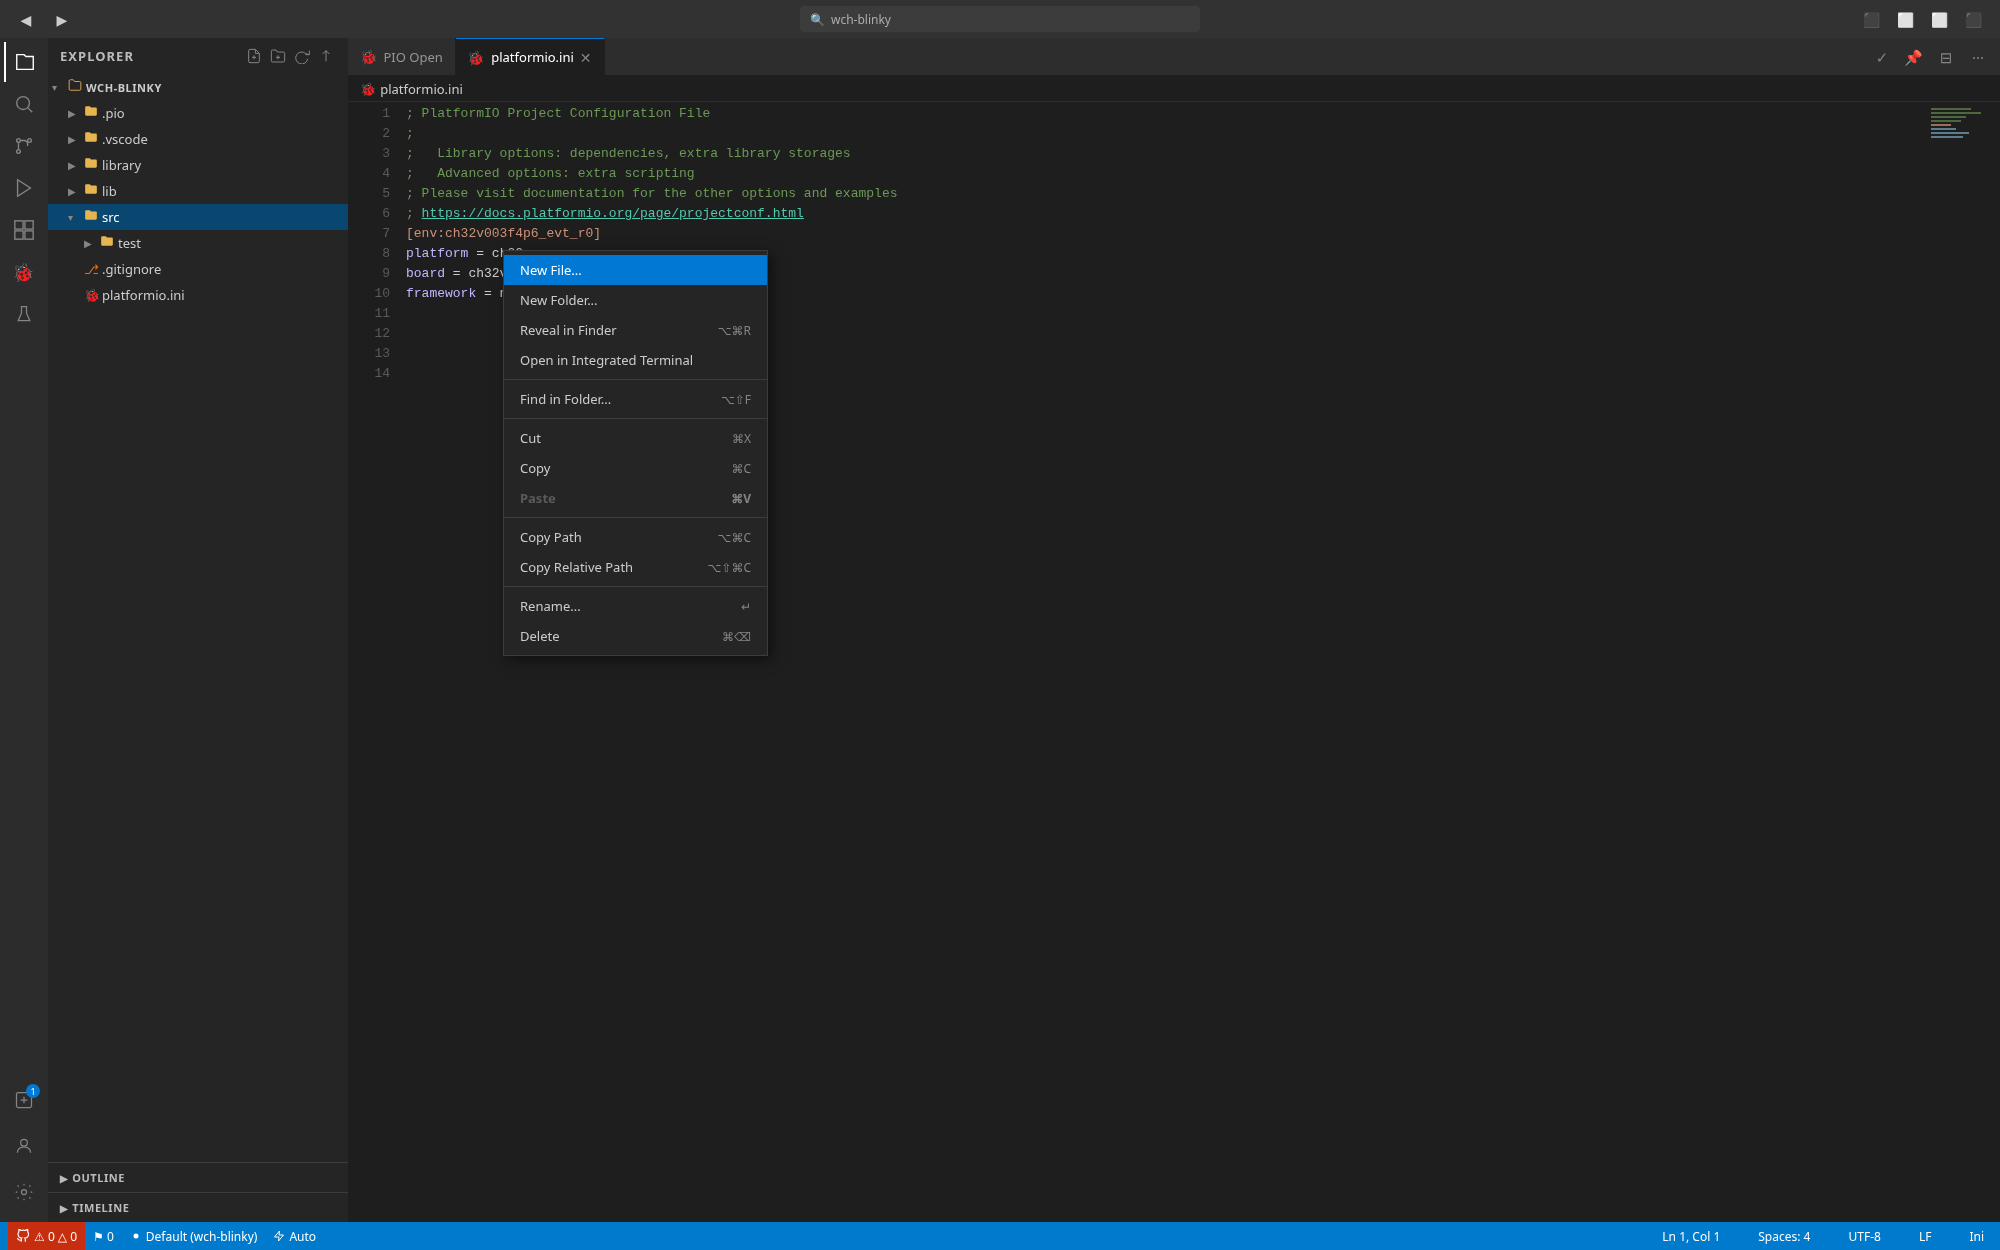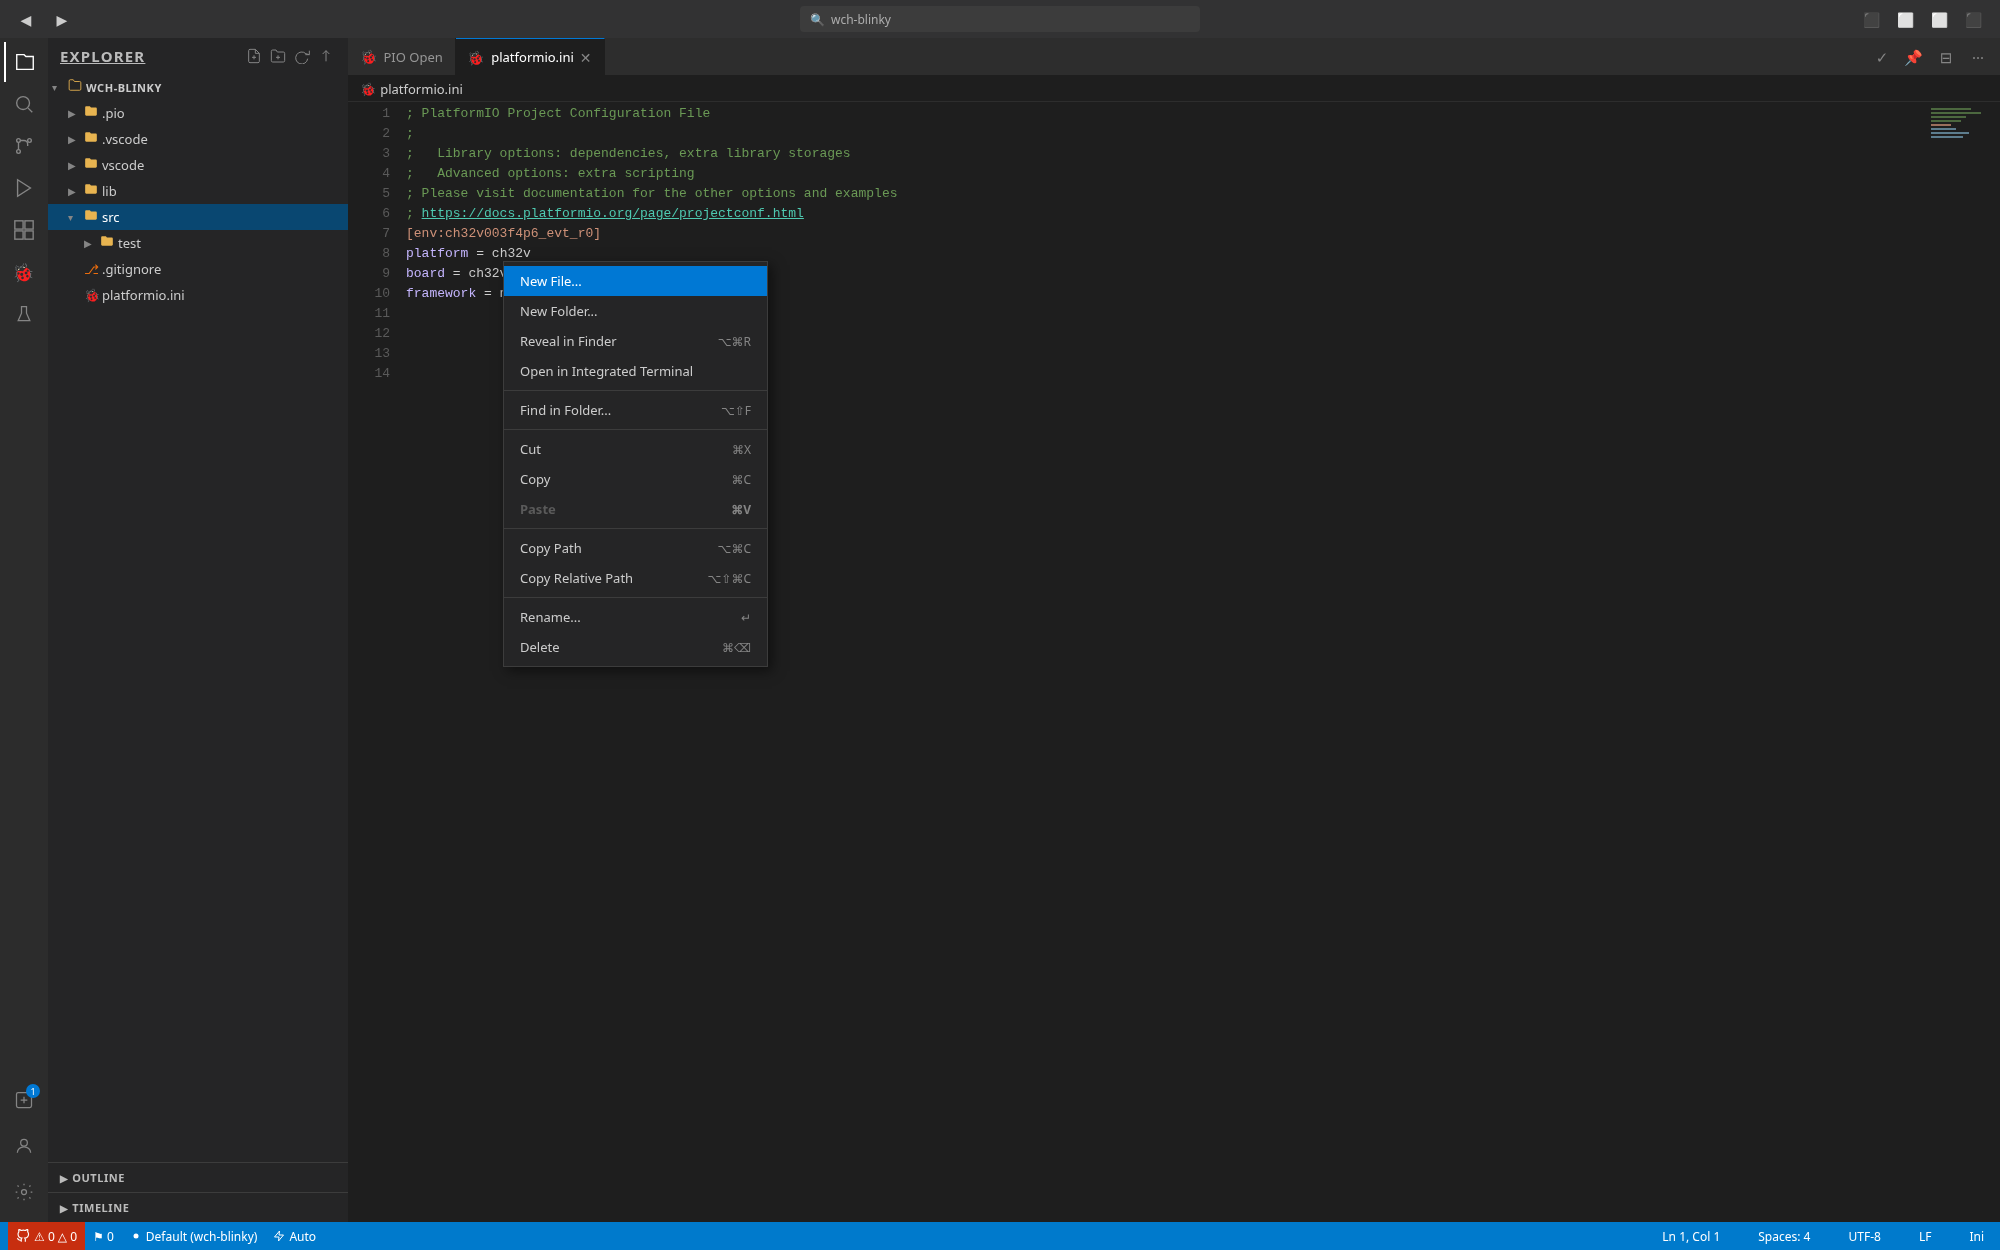--- a/index.html
+++ b/index.html
@@ -125,26 +125,25 @@
     }
     .sidebar-header {
       height: 36px;
       display: flex;
       align-items: center;
       justify-content: space-between;
       padding: 0 12px;
       flex-shrink: 0;
     }
     .sidebar-title {
-      font-size: 15px;
+      font-size: 13px;
       font-weight: 700;
       letter-spacing: 0.08em;
       color: #bbbbbb;
       text-transform: uppercase;
-      text-decoration: underline;
     }
     .sidebar-actions {
       display: flex;
       gap: 4px;
     }
     .sidebar-action-btn {
       width: 20px;
       height: 20px;
       display: flex;
       align-items: center;
@@ -320,21 +319,20 @@
     .context-menu {
       position: absolute;
       top: 148px;
       left: 155px;
       width: 265px;
       background: #252526;
       border: 1px solid #3c3c3c;
       box-shadow: 4px 4px 12px rgba(0,0,0,0.5);
       z-index: 200;
       padding: 4px 0;
-      margin-top: 11px;
     }
     .menu-item {
       height: 30px;
       display: flex;
       align-items: center;
       padding: 0 16px;
       cursor: pointer;
       color: #cccccc;
       font-size: 13px;
       justify-content: space-between;
@@ -561,21 +559,21 @@
         <span class="tree-item-label">.vscode</span>
       </div>
 
       <div class="tree-item" style="padding-left:20px">
         <span class="arrow">▶</span>
         <span class="file-icon" style="color:#e8b450">
           <svg width="14" height="14" viewBox="0 0 24 24" fill="currentColor">
             <path d="M10 4H4c-1.1 0-2 .9-2 2v12c0 1.1.9 2 2 2h16c1.1 0 2-.9 2-2V8c0-1.1-.9-2-2-2h-8l-2-2z"></path>
           </svg>
         </span>
-        <span class="tree-item-label">vscode</span>
+        <span class="tree-item-label">library</span>
       </div>
 
       <div class="tree-item" style="padding-left:20px">
         <span class="arrow">▶</span>
         <span class="file-icon" style="color:#e8b450">
           <svg width="14" height="14" viewBox="0 0 24 24" fill="currentColor">
             <path d="M10 4H4c-1.1 0-2 .9-2 2v12c0 1.1.9 2 2 2h16c1.1 0 2-.9 2-2V8c0-1.1-.9-2-2-2h-8l-2-2z"></path>
           </svg>
         </span>
         <span class="tree-item-label">lib</span>

